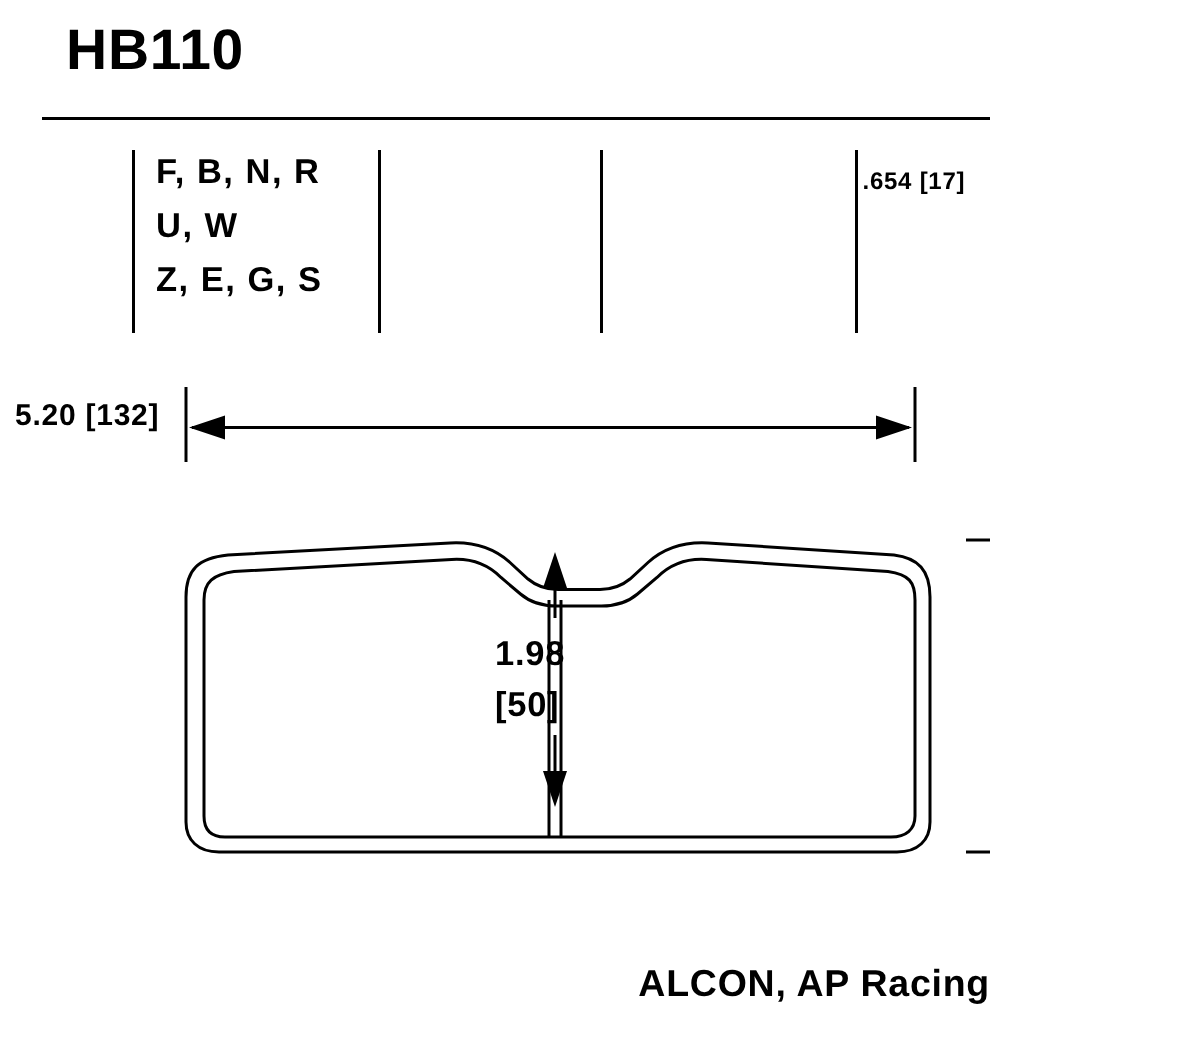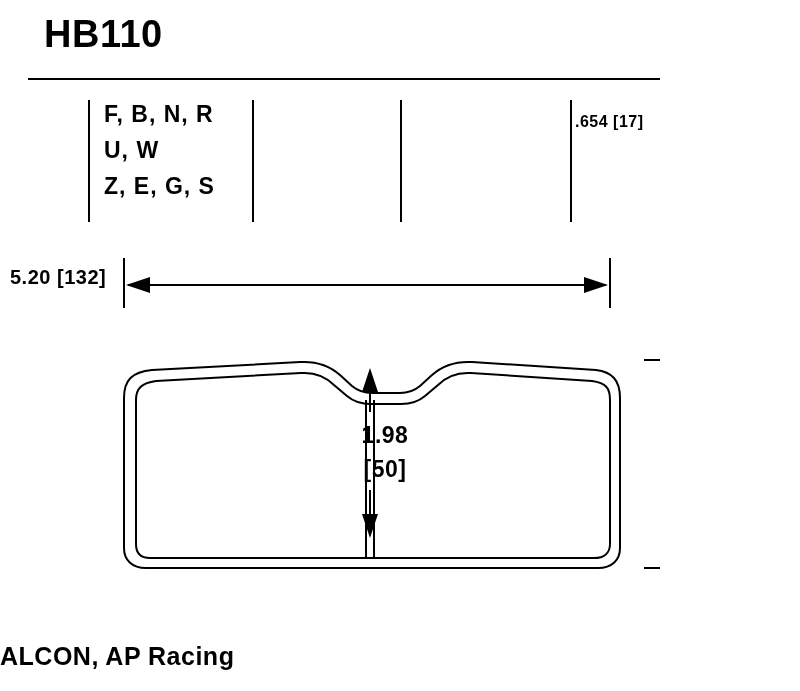--- a/index.html
+++ b/index.html
@@ -91,34 +91,34 @@
     line-height: 50px;
     letter-spacing: 0.5px;
   }
 
   
   .dim-inner-label {
     position: absolute;
     left: 330px;
     top: 418px;
     width: 110px;
-    text-align: center;
+    text-align: left;
     font-size: 23px;
     font-weight: bold;
     line-height: 34px;
     letter-spacing: 0.5px;
   }
 
   
   .caption {
     position: absolute;
     left: 0;
     right: 0;
     top: 642px;
-    text-align: left;
+    text-align: right;
     font-size: 25px;
     font-weight: bold;
     letter-spacing: 0.5px;
   }
 
   svg { display: block; }
   .svg-layer {
     position: absolute;
     left: 0;
     top: 0;

